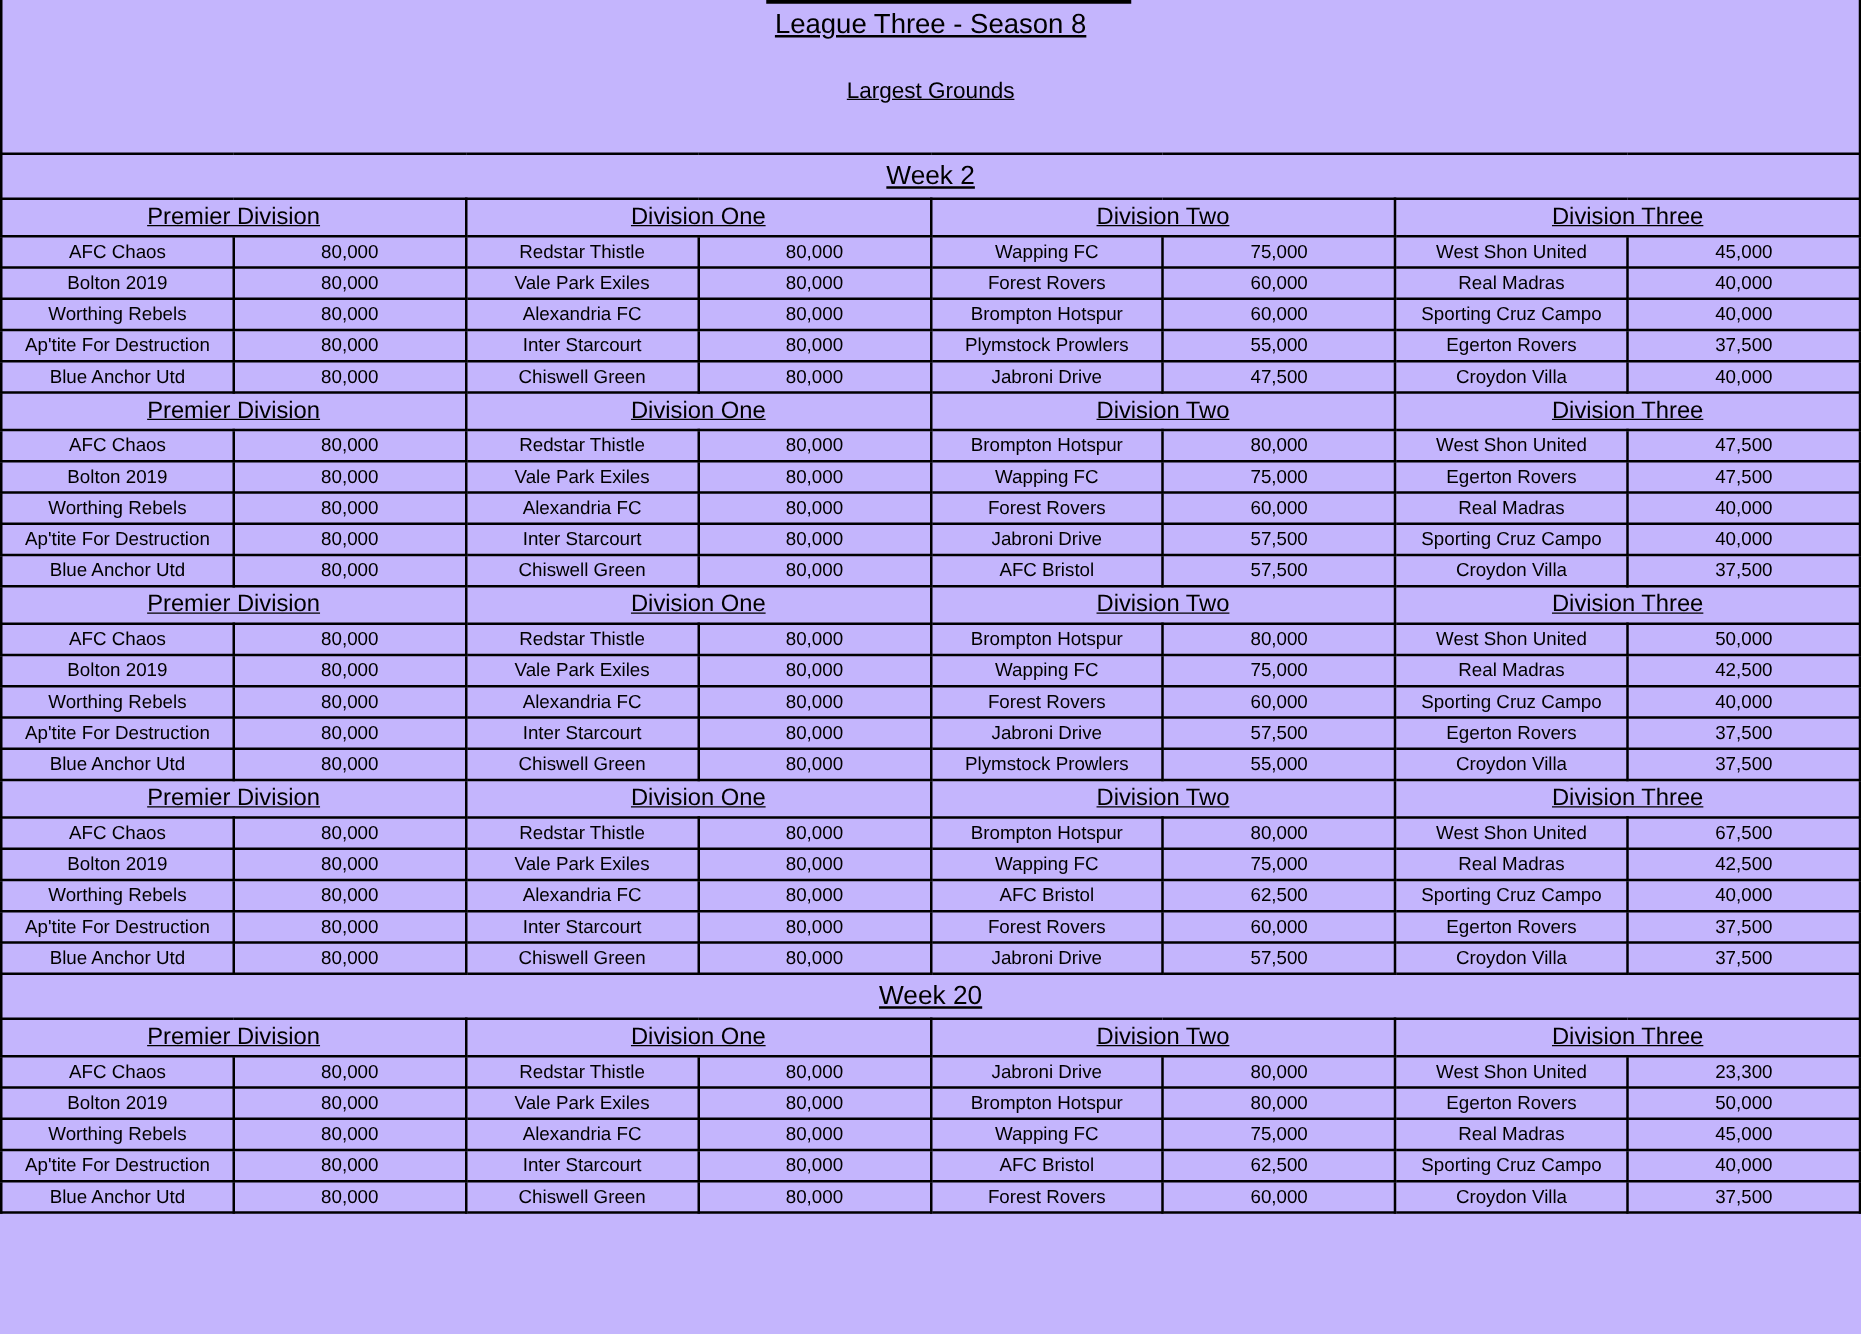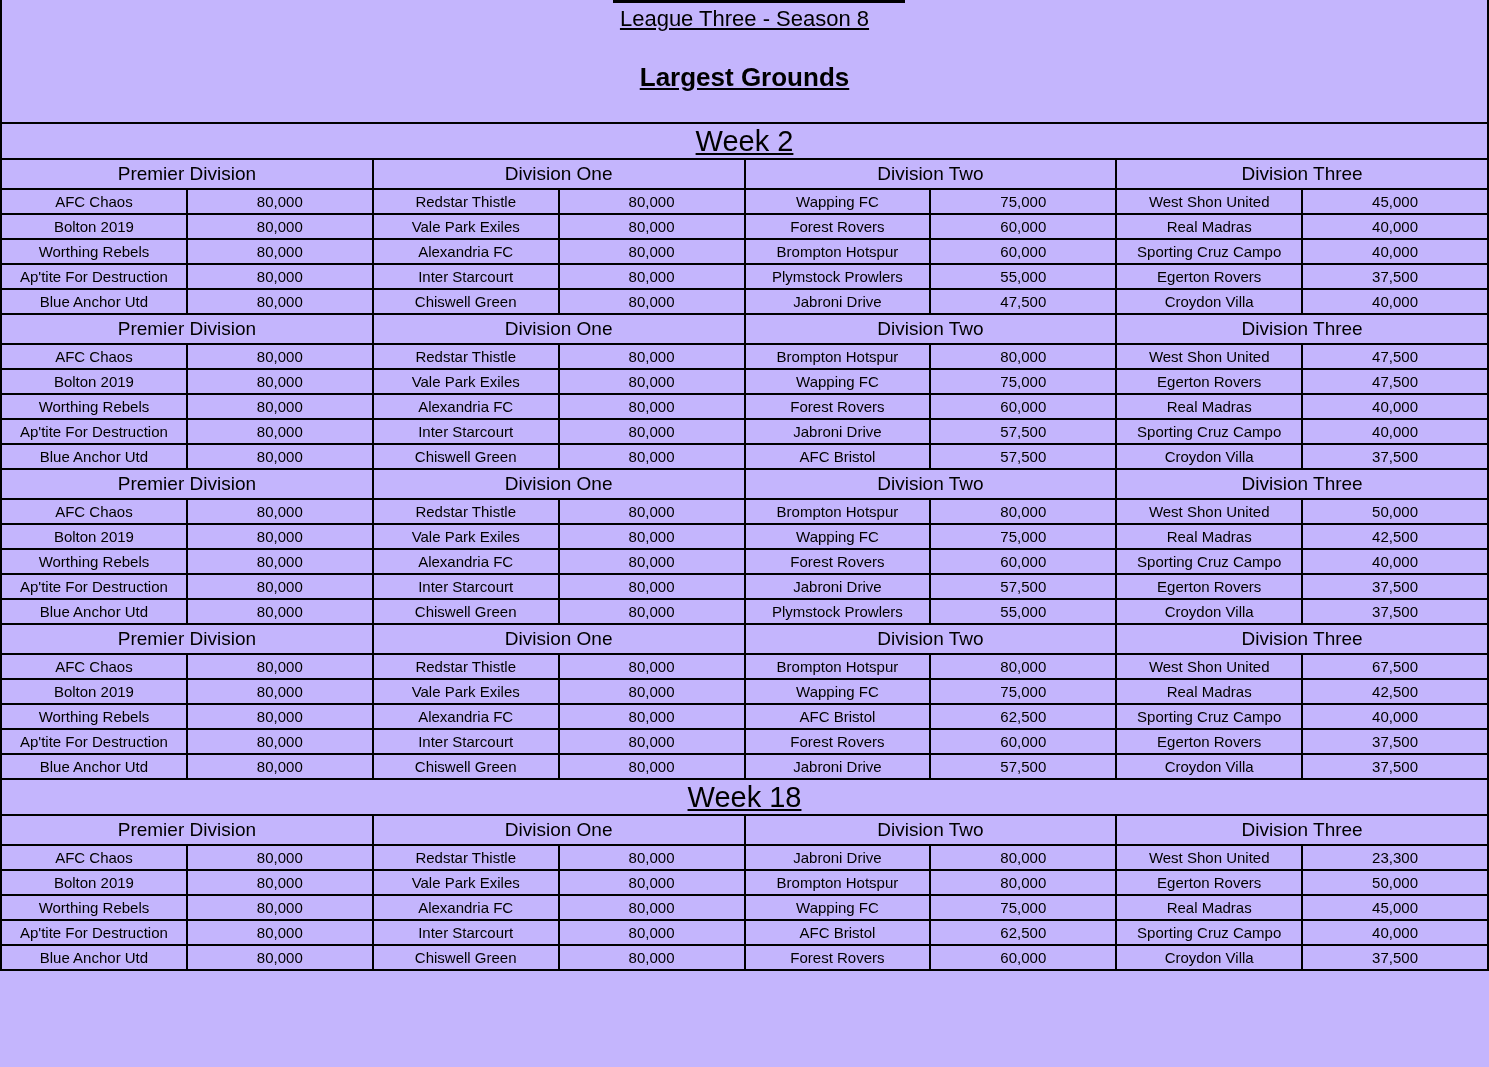--- a/index.html
+++ b/index.html
@@ -43,34 +43,34 @@
     height: 122px;
     vertical-align: top !important;
   }
   .title-main {
     margin-top: 6px;
     font-size: 22px;
     text-decoration: underline;
   }
   .title-sub {
     margin-top: 30px;
-    font-size: 26px;
-    font-weight: bold;
+    font-size: 18px;
+    font-weight: normal;
     text-decoration: underline;
   }
   td.week-cell {
     height: 34px;
-    font-size: 29px;
+    font-size: 21px;
   }
   td.week-cell span { text-decoration: underline; }
   td.division-cell {
     height: 28px;
     font-size: 19px;
   }
-  td.division-cell span { }
+  td.division-cell span { text-decoration: underline; }
   td.data-cell {
     height: 23px;
     font-size: 15px;
   }
 </style>
 </head>
 <body>
 
 <div class="sheet">
   <div class="top-artifact"></div>
@@ -313,21 +313,21 @@
           <td class="data-cell">Blue Anchor Utd</td>
           <td class="data-cell">80,000</td>
           <td class="data-cell">Chiswell Green</td>
           <td class="data-cell">80,000</td>
           <td class="data-cell">Jabroni Drive</td>
           <td class="data-cell">57,500</td>
           <td class="data-cell">Croydon Villa</td>
           <td class="data-cell">37,500</td>
         </tr>
         <tr>
-          <td colspan="8" class="week-cell"><span>Week 18</span></td>
+          <td colspan="8" class="week-cell"><span>Week 20</span></td>
         </tr>
         <tr>
           <td colspan="2" class="division-cell"><span>Premier Division</span></td>
           <td colspan="2" class="division-cell"><span>Division One</span></td>
           <td colspan="2" class="division-cell"><span>Division Two</span></td>
           <td colspan="2" class="division-cell"><span>Division Three</span></td>
         </tr>
         <tr>
           <td class="data-cell">AFC Chaos</td>
           <td class="data-cell">80,000</td>

